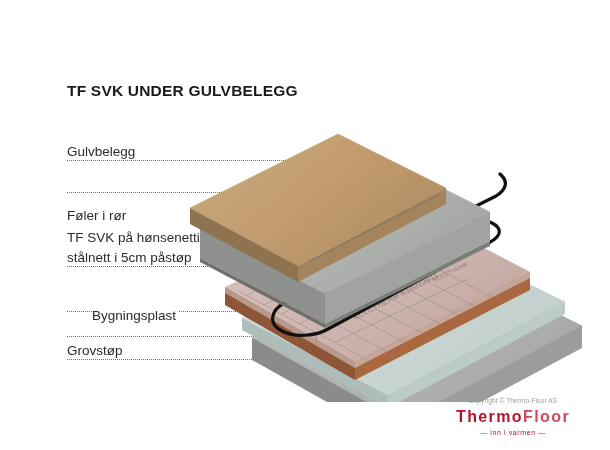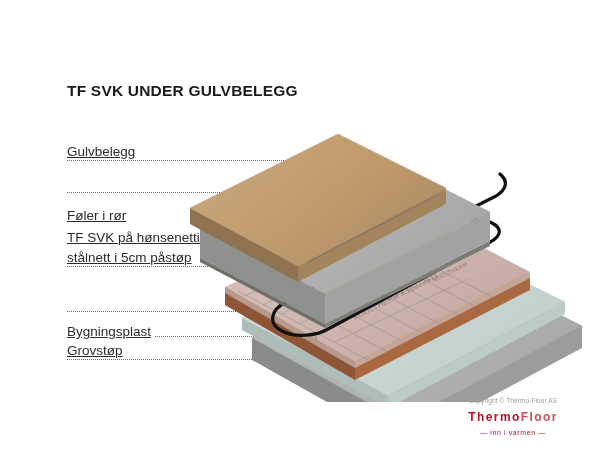--- a/index.html
+++ b/index.html
@@ -29,21 +29,20 @@
   }
 
   
   .callout {
     position: absolute;
     left: 67px;
     font-size: 13.5px;
     color: #2b2b2b;
     line-height: 19px;
     white-space: nowrap;
-    text-decoration: underline;
   }
   .callout .txt { position: relative; z-index: 3; background: #ffffff; padding-right: 3px; }
 
   
   .leader {
     position: absolute;
     left: 67px;
     height: 0;
     border-bottom: 1.6px dotted #6f6f6f;
     z-index: 2;
@@ -68,21 +67,21 @@
     width: 170px;
     text-align: center;
   }
   #copyright {
     font-size: 6.5px;
     color: #9a9a9a;
     letter-spacing: 0.1px;
     margin-bottom: 2px;
   }
   #brand {
-    font-size: 12px;
+    font-size: 16px;
     font-weight: bold;
     color: #b5122b;
     letter-spacing: 1.4px;
     line-height: 22px;
   }
   #brand .light { color: #c94a5c; font-weight: bold; }
   #tagline {
     font-size: 7px;
     color: #b5122b;
     letter-spacing: 0.6px;
@@ -108,21 +107,21 @@
   </div>
   <div class="callout" style="top:174px;margin-top:32px;">
     <span class="txt">Føler i rør</span>
   </div>
   <div class="callout" style="top:228px;">
     <span class="txt">TF SVK på hønsenetting/</span>
   </div>
   <div class="callout" style="top:248px;">
     <span class="txt">stålnett i 5cm påstøp</span>
   </div>
-  <div class="callout" style="top:322px;">
+  <div class="callout" style="top:306px;margin-left:25px;">
     <span class="txt">Bygningsplast</span>
   </div>
   <div class="callout" style="top:341px;text-align:right;">
     <span class="txt">Grovstøp</span>
   </div>
 
   <div id="illo">
     <svg width="400" height="290" viewBox="0 0 400 290" xmlns="http://www.w3.org/2000/svg">
       <defs>
         <linearGradient id="gWoodTop" x1="0" y1="0" x2="1" y2="0.6">

